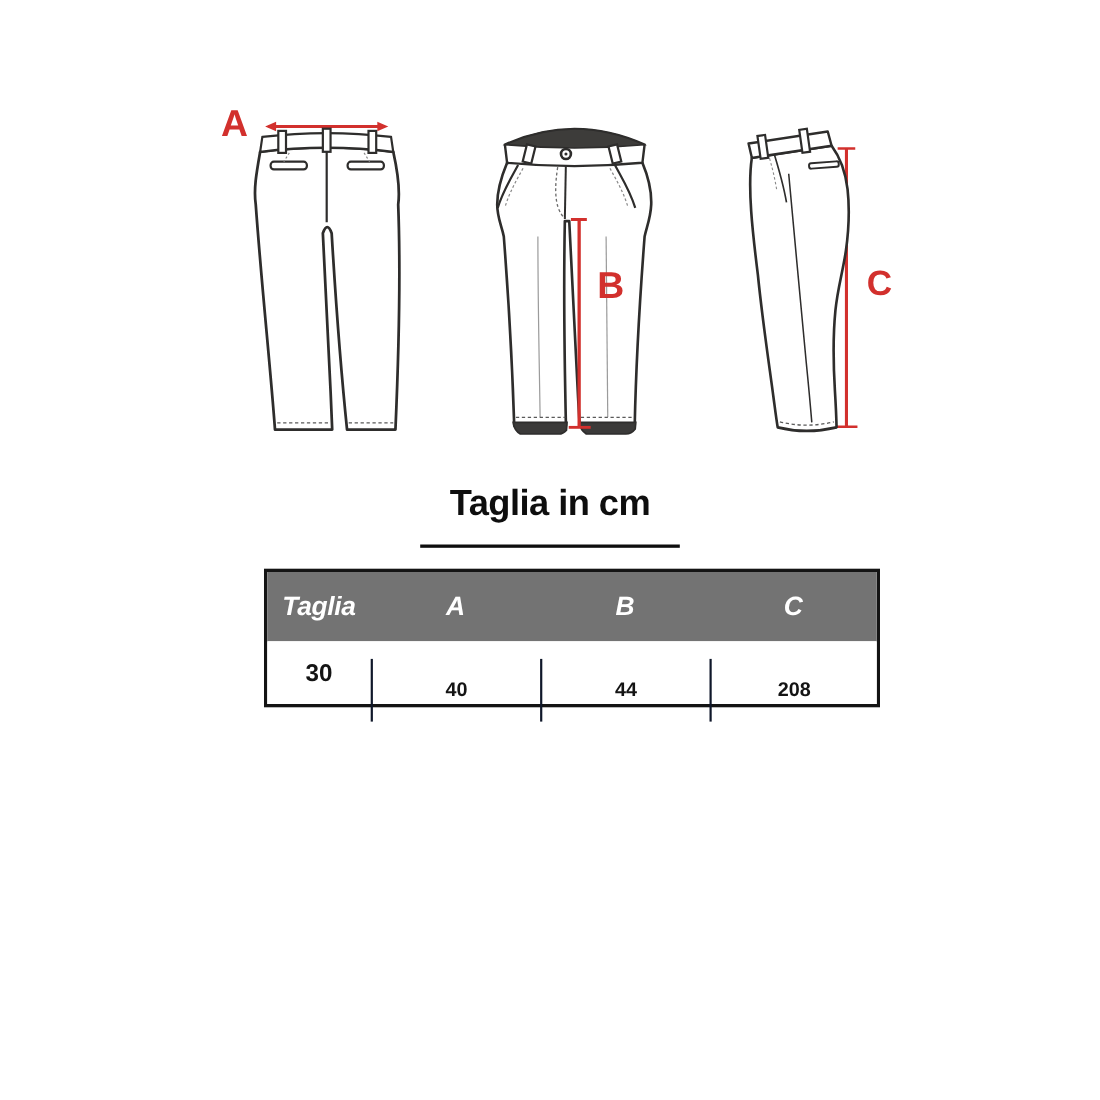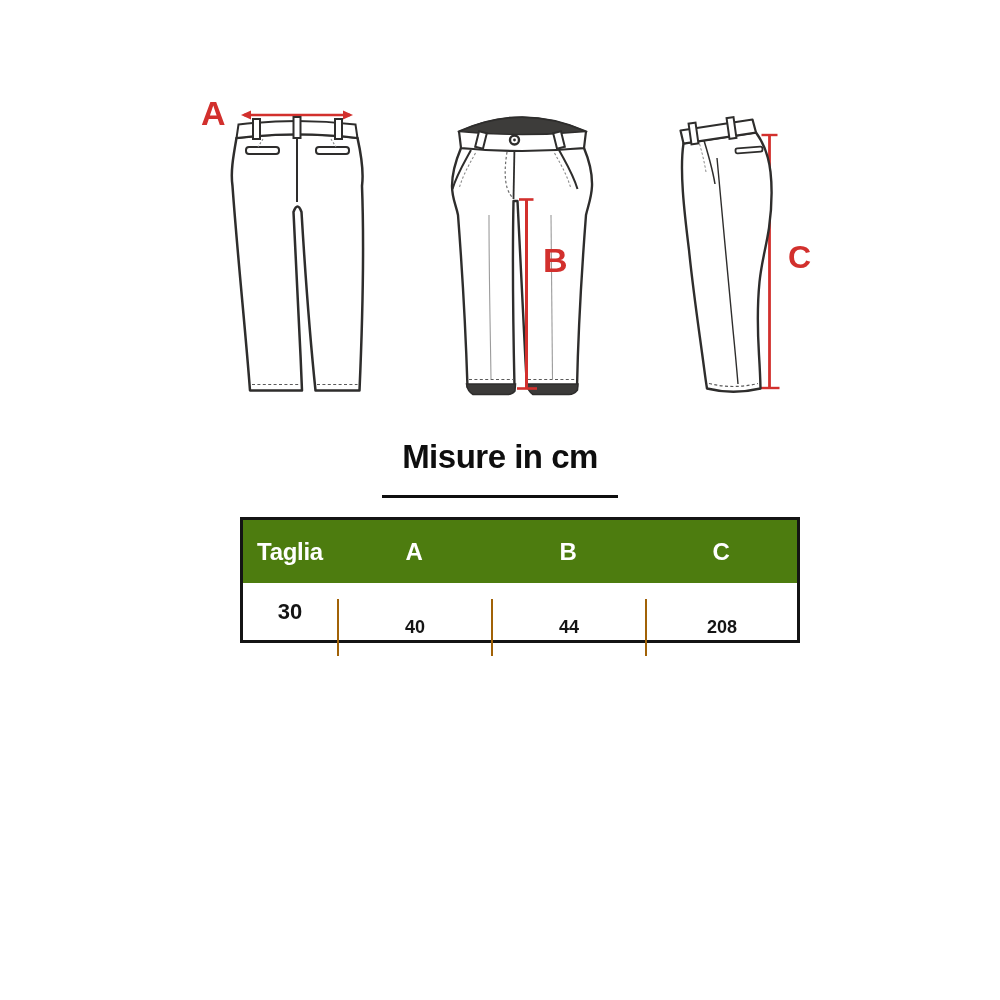--- a/index.html
+++ b/index.html
@@ -40,21 +40,21 @@
   }
   .th{
     color:#ffffff;font-weight:bold;font-size:24px;text-align:center;
     letter-spacing:-0.3px;
   }
   .td{
     color:#141414;font-weight:bold;font-size:18px;text-align:center;
     height:100%;display:flex;align-items:center;justify-content:center;
     box-sizing:border-box;
   }
-  .td + .td{border-left:2px solid #a16207;margin-top:32px;}
+  .td + .td{border-left:2px solid #0f172a;margin-top:32px;}
   .td.size-cell{font-size:22px;}
   svg{display:block;}
 </style>
 </head>
 <body>
 
 <div class="stage">
 
   <svg class="abs" style="left:215px;top:95px" width="160" height="315" viewBox="215 95 160 315">
 
@@ -201,25 +201,25 @@
 
     <rect x="735.5" y="147.5" width="27" height="5" rx="2" transform="rotate(-4 749 150)" fill="#ffffff" stroke="#2e2d2c" stroke-width="1.8"></rect>
 
     <path d="M709,383.5 Q733,389.5 758,383.5" fill="none" stroke="#5a5a5a" stroke-width="1.2" stroke-dasharray="3 2.4"></path>
   </svg>
 
   <div class="measure-letter" id="label-a">A</div>
   <div class="measure-letter" id="label-b">B</div>
   <div class="measure-letter" id="label-c">C</div>
 
-  <div class="title">Misure in cm</div>
+  <div class="title">Taglia in cm</div>
   <div class="title-underline"></div>
 
   <div class="size-table">
-    <div class="thead" style="background:#4d7c0f;">
+    <div class="thead" style="background:#737373;font-style:italic;">
       <div class="th">Taglia</div>
       <div class="th">A</div>
       <div class="th">B</div>
       <div class="th">C</div>
     </div>
     <div class="tbody-row">
       <div class="td size-cell">30</div>
       <div class="td">40</div>
       <div class="td">44</div>
       <div class="td">208</div>

